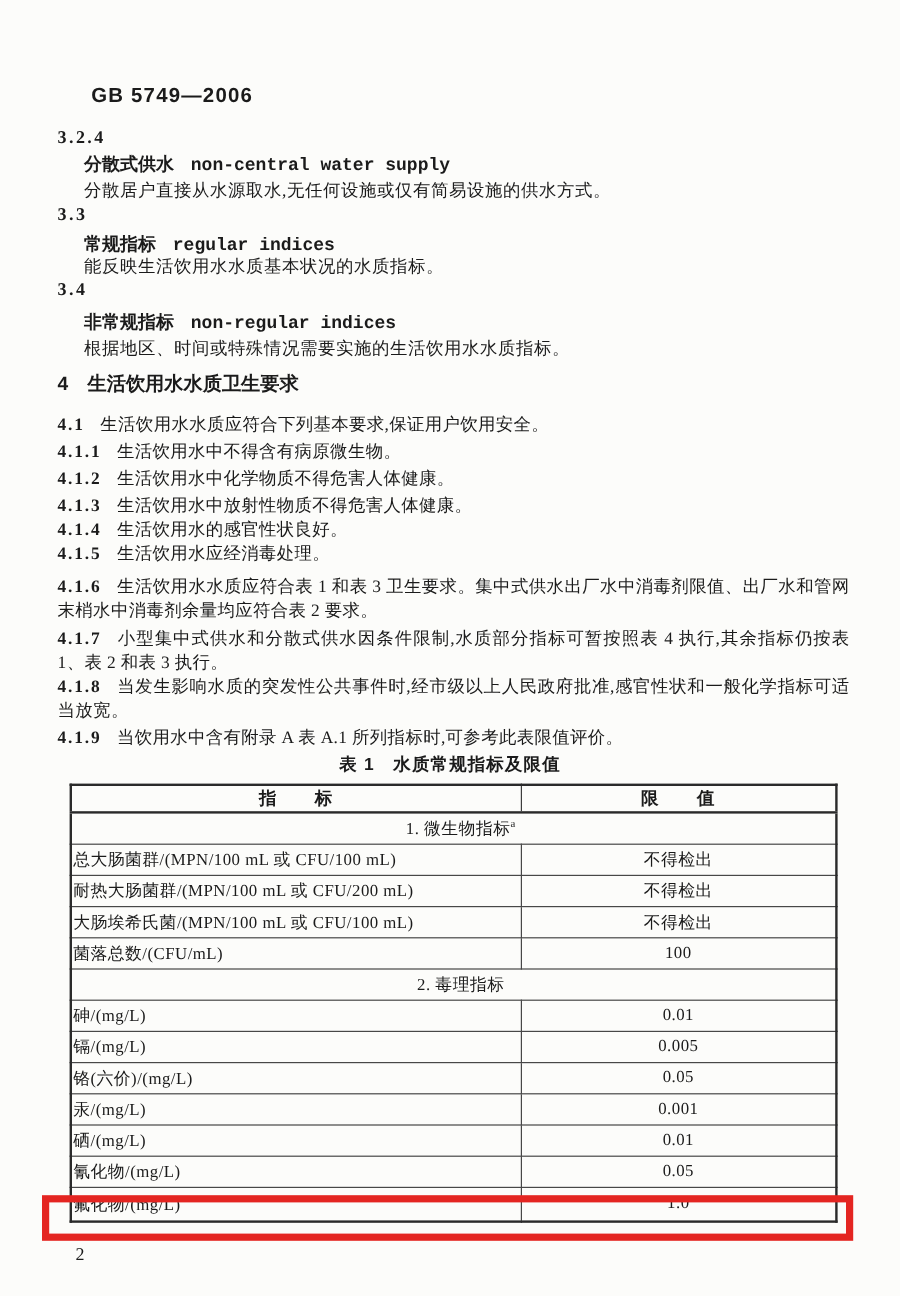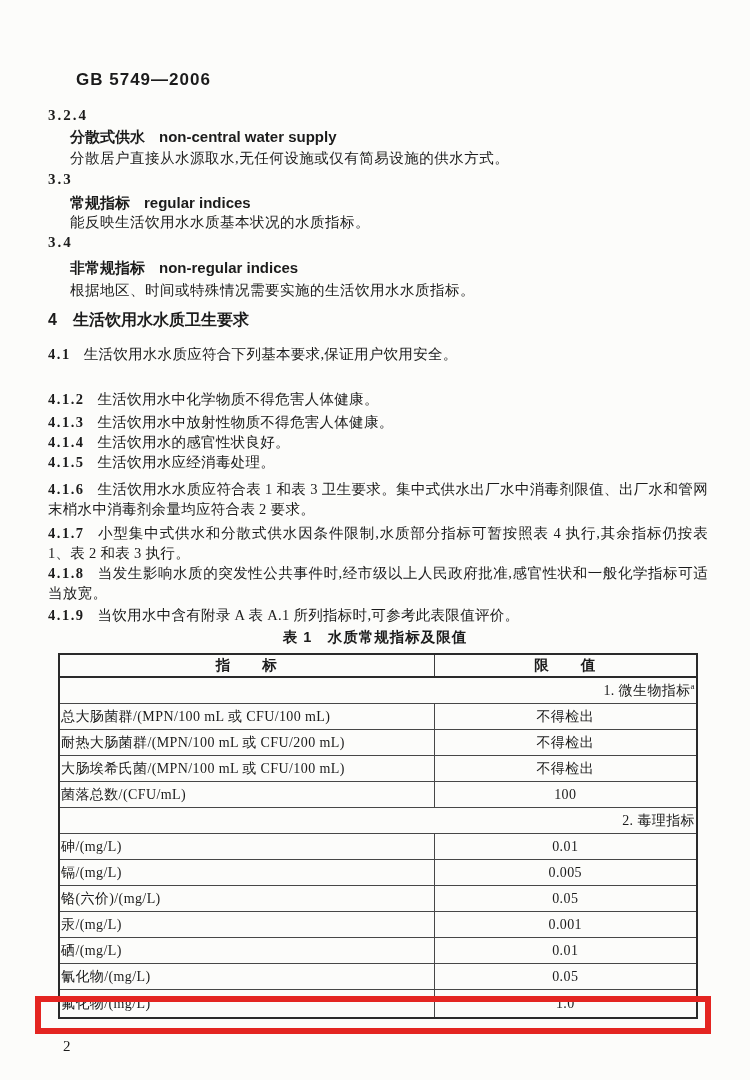--- a/index.html
+++ b/index.html
@@ -21,21 +21,21 @@
   .clause-num{
     left:48px;
     font-size:15px;font-weight:bold;letter-spacing:2px;
     font-family:"Liberation Serif","DejaVu Serif",serif;
   }
   .term-line{
     left:70px;
     font-size:15px;font-weight:bold;
     font-family:"Liberation Sans","DejaVu Sans",sans-serif;
   }
-  .term-line .en{margin-left:14px;font-family:Liberation Sans, sans-serif;margin-top:20px;}
+  .term-line .en{margin-left:14px;font-family:Liberation Mono, monospace;margin-top:20px;}
   .def-line{
     left:70px;
     font-size:14.5px;letter-spacing:0.5px;
   }
   .sec4-heading{
     left:48px;top:310px;
     font-size:16px;font-weight:bold;
     font-family:"Liberation Sans","DejaVu Sans",sans-serif;
   }
   .sec4-heading .num{margin-right:16px;}
@@ -66,21 +66,21 @@
     text-align:center;vertical-align:middle;letter-spacing:1px;
   }
   table.t1 td{
     height:23px;
     border:1px solid #474747;
     vertical-align:middle;
     letter-spacing:0.4px;
   }
   table.t1 td.ind{text-align:left;}
   table.t1 td.lim{text-align:center;}
-  table.t1 tr.sec td{padding-left:13px;text-align:right;}
+  table.t1 tr.sec td{padding-left:13px;text-align:center;}
   table.t1 tr.last td{height:25px;}
   sup.fn{font-size:9px;vertical-align:super;line-height:0;}
   .highlight-box{
     left:35px;top:996px;width:676px;height:38px;
     border:6px solid #e42521;
     box-sizing:border-box;
     pointer-events:none;
   }
   .page-num{
     left:63px;top:1038px;
@@ -110,20 +110,21 @@
   <div class="abs term-line" style="top:259px">
     <span>非常规指标</span><span class="en">non-regular indices</span>
   </div>
   <div class="abs def-line" style="top:281px">根据地区、时间或特殊情况需要实施的生活饮用水水质指标。</div>
 
   <div class="abs sec4-heading">
     <span class="num">4</span><span>生活饮用水水质卫生要求</span>
   </div>
 
   <div class="abs para" style="top:344px"><span class="num">4.1</span><span>生活饮用水水质应符合下列基本要求,保证用户饮用安全。</span></div>
+  <div class="abs para" style="top:367px"><span class="num">4.1.1</span><span>生活饮用水中不得含有病原微生物。</span></div>
   <div class="abs para" style="top:389px"><span class="num">4.1.2</span><span>生活饮用水中化学物质不得危害人体健康。</span></div>
   <div class="abs para" style="top:412px"><span class="num">4.1.3</span><span>生活饮用水中放射性物质不得危害人体健康。</span></div>
   <div class="abs para" style="top:432px"><span class="num">4.1.4</span><span>生活饮用水的感官性状良好。</span></div>
   <div class="abs para" style="top:452px"><span class="num">4.1.5</span><span>生活饮用水应经消毒处理。</span></div>
   <div class="abs para" style="top:479px"><span class="num">4.1.6</span><span>生活饮用水水质应符合表 1 和表 3 卫生要求。集中式供水出厂水中消毒剂限值、出厂水和管网末梢水中消毒剂余量均应符合表 2 要求。</span></div>
   <div class="abs para" style="top:523px"><span class="num">4.1.7</span><span>小型集中式供水和分散式供水因条件限制,水质部分指标可暂按照表 4 执行,其余指标仍按表 1、表 2 和表 3 执行。</span></div>
   <div class="abs para" style="top:563px"><span class="num">4.1.8</span><span>当发生影响水质的突发性公共事件时,经市级以上人民政府批准,感官性状和一般化学指标可适当放宽。</span></div>
   <div class="abs para" style="top:605px"><span class="num">4.1.9</span><span>当饮用水中含有附录 A 表 A.1 所列指标时,可参考此表限值评价。</span></div>
 
   <div class="abs table-title">表 1　水质常规指标及限值</div>

